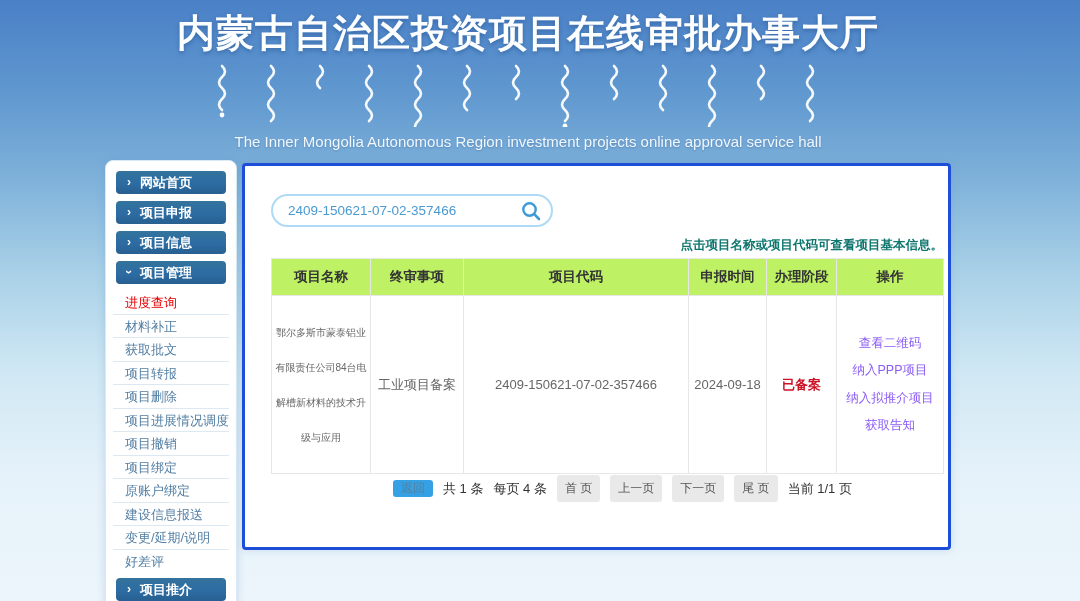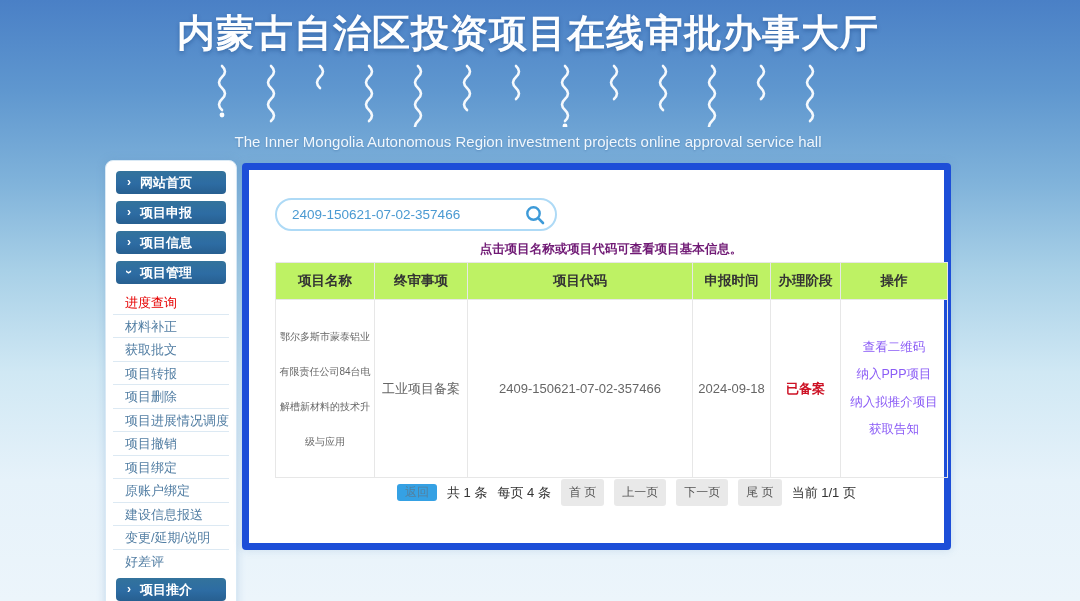--- a/index.html
+++ b/index.html
@@ -36,36 +36,36 @@
   .submenu li{
     line-height:23px;height:23.5px;padding-left:12px;font-size:13px;color:#527ea3;
     border-bottom:1px solid #dce9f3;cursor:pointer;white-space:nowrap;overflow:hidden;box-sizing:border-box;
   }
   .submenu li:last-child{border-bottom:none;}
   .submenu li.active{color:#e60000;}
   .sidebar .bottom-btn{margin-top:5px;}
   
   .main-panel{
     position:absolute;left:242px;top:163px;width:709px;height:387px;
-    background:#fff;border:7px solid #1d4ed8;border-radius:4px;
+    background:#fff;border:3px solid #1d4ed8;border-radius:4px;
     box-shadow:0 0 8px rgba(90,140,190,.22);box-sizing:border-box;
   }
   .search-box{
     position:absolute;left:26px;top:28px;width:282px;height:33px;
     border:2px solid #aedaf6;border-radius:18px;box-sizing:border-box;
     display:flex;align-items:center;background:#fff;
   }
   .search-box input{
     flex:1;border:none;outline:none;background:transparent;
     font-size:13.5px;color:#4a9ad2;padding:0 0 0 15px;font-family:inherit;
   }
   .search-icon{margin-right:9px;cursor:pointer;flex:0 0 auto;display:block;}
   .hint{
-    position:absolute;left:26px;top:71px;width:672px;text-align:center;
-    color:#701a75;font-size:12.5px;font-weight:700;
+    position:absolute;left:26px;top:71px;width:672px;text-align:right;
+    color:#0f766e;font-size:12.5px;font-weight:700;
   }
   .ptable{
     position:absolute;left:26px;top:92px;width:672px;border-collapse:collapse;table-layout:fixed;
   }
   .ptable th,.ptable td{border:1px solid #e7e7e7;text-align:center;vertical-align:middle;}
   .ptable th{height:34px;background:#bef264;font-size:13.5px;font-weight:700;color:#333;}
   .ptable td{height:175px;font-size:13px;color:#666;}
   .col-name{width:99px;} .col-item{width:93px;} .col-code{width:225px;}
   .col-date{width:78px;} .col-stage{width:70px;} .col-actions{width:107px;}
   td.cell-name{font-size:10px;line-height:35px;padding:0 3px;cursor:pointer;}

